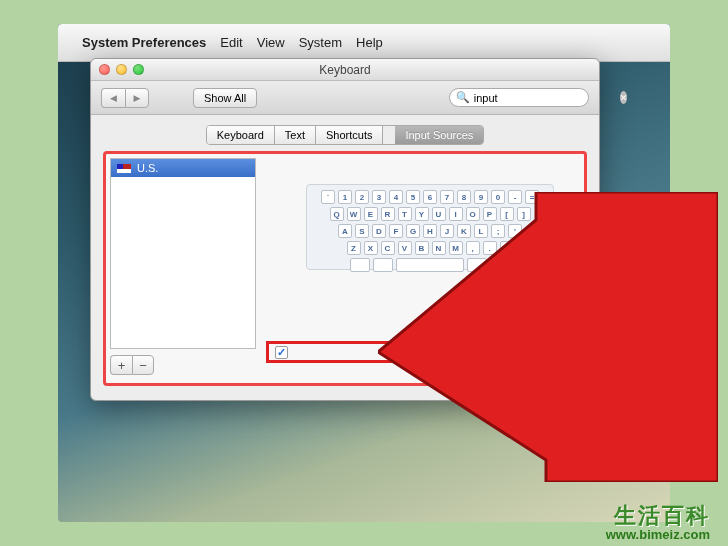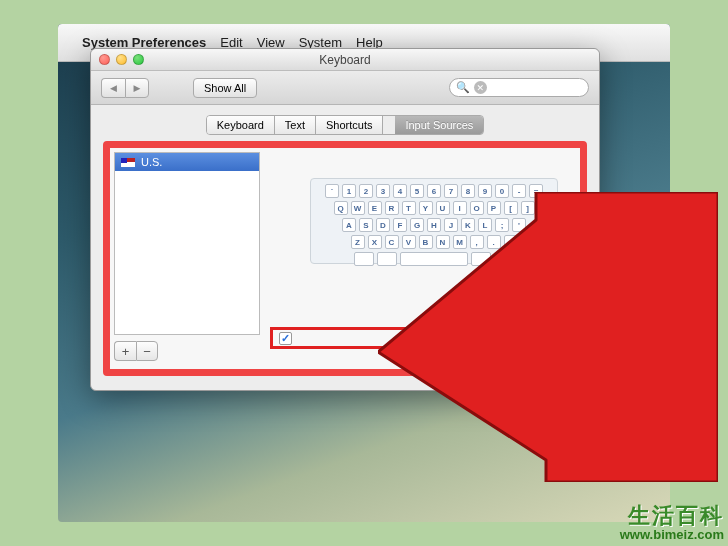--- a/index.html
+++ b/index.html
@@ -21,21 +21,21 @@
     height: 38px;
     background: linear-gradient(#f8f8f8, #e0e0e0);
     display: flex; align-items: center;
     padding: 0 10px; gap: 14px;
     font-size: 13px; color: #222;
     border-bottom: 1px solid #bbb;
   }
   .apple-logo { font-size: 14px; color: #333; }
   .menubar .bold { font-weight: bold; }
   .window {
-    position: absolute; left: 32px; top: 24px;
+    position: absolute; left: 32px; top: 34px;
     width: 510px; height: 343px;
     background: #ededed;
     border: 1px solid #999;
     border-radius: 6px;
     box-shadow: 0 8px 30px rgba(0,0,0,0.4);
   }
   .titlebar {
     height: 22px;
     background: linear-gradient(#f7f7f7, #dcdcdc);
     border-bottom: 1px solid #bcbcbc;
@@ -86,21 +86,21 @@
   .tab {
     padding: 3px 10px; font-size: 11px;
     background: linear-gradient(#fdfdfd,#e8e8e8);
     border-right: 1px solid #aaa;
   }
   .tab:last-child { border-right: none; margin-left: 12px; }
   .tab.active { background: linear-gradient(#b8b8b8,#9a9a9a); color: #fff; text-shadow: 0 -1px rgba(0,0,0,0.2); }
   .content {
     position: absolute; left: 12px; right: 12px; top: 92px; bottom: 14px;
     background: #f7f7f7;
-    border: 7px solid #ef4444; border-radius: 4px;
+    border: 3px solid #ef4444; border-radius: 4px;
   }
   .source-list {
     position: absolute; left: 4px; top: 4px; width: 146px; bottom: 34px;
     background: #fff; border: 1px solid #bbb;
   }
   .source-item {
     height: 18px; padding: 0 6px;
     background: linear-gradient(#5b8fe0,#3a6fc9);
     color: #fff; font-size: 11px;
     display: flex; align-items: center; gap: 6px;
@@ -164,21 +164,21 @@
     border: 1px solid #aaa;
     display: flex; align-items: center; justify-content: center;
     font-size: 12px; color: #555; font-weight: bold;
   }
   .arrow {
     position: absolute; left: 378px; top: 192px;
     width: 340px; height: 290px;
     pointer-events: none;
   }
   .watermark {
-    position: absolute; right: 4px; bottom: 4px;
+    position: absolute; right: 18px; bottom: 4px;
     text-align: right; line-height: 1.1;
   }
   .watermark .zh { font-size: 22px; color: #3a8a2a; font-weight: bold; letter-spacing: 2px; text-shadow: 1px 1px #fff; }
   .watermark .url { font-size: 13px; color: #2a7a1a; font-weight: bold; }
 </style>
 </head>
 <body>
 
 <div class="desktop">
   <div class="menubar">
@@ -200,20 +200,21 @@
       <div class="wintitle">Keyboard</div>
     </div>
     <div class="toolbar">
       <div class="nav-btns">
         <div class="nav-btn">◀</div>
         <div class="nav-btn">▶</div>
       </div>
       <div class="showall">Show All</div>
       <div class="search">
         <span class="mag">🔍</span>
+        <input value="input" style="">
         <span class="clear">✕</span>
       </div>
     </div>
     <div class="tabs">
       <div class="tabgroup">
         <div class="tab">Keyboard</div>
         <div class="tab">Text</div>
         <div class="tab">Shortcuts</div>
         <div class="tab active">Input Sources</div>
       </div>

